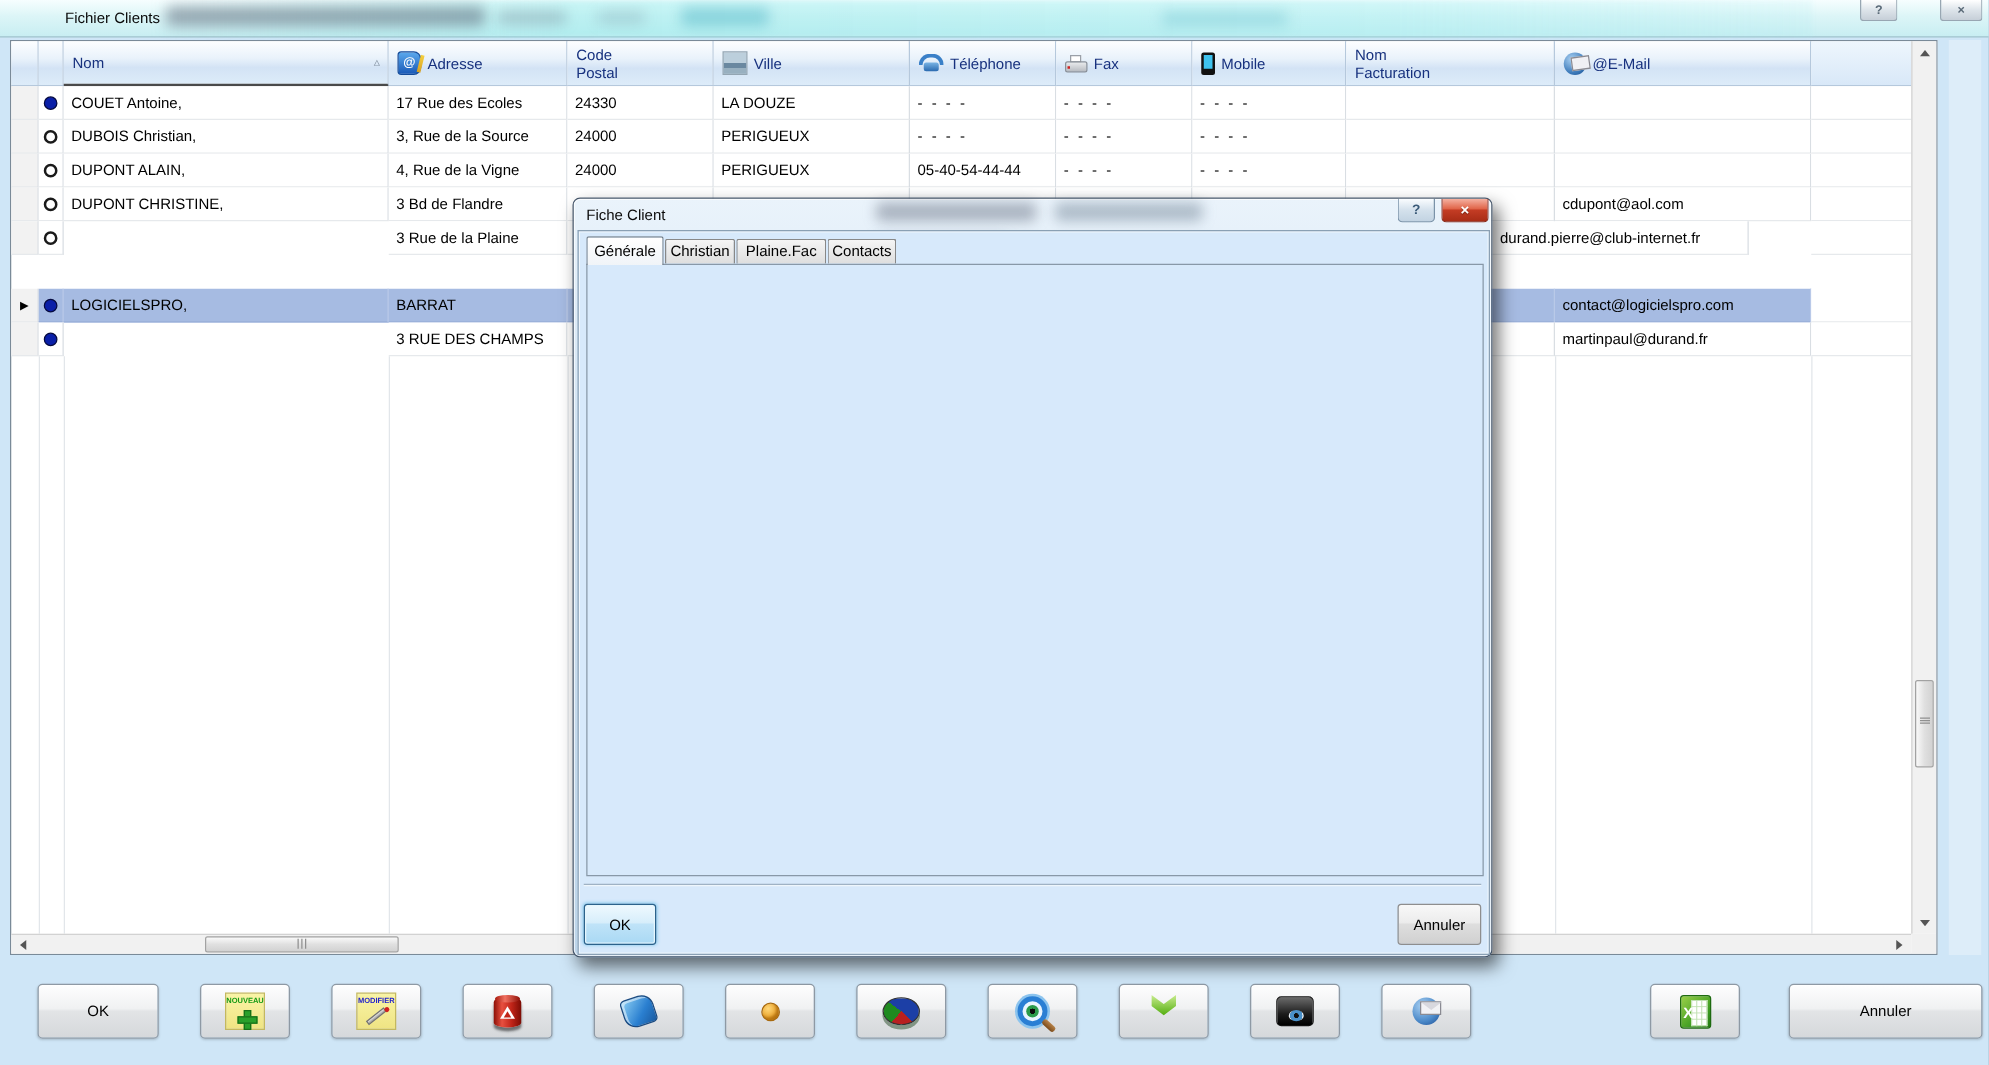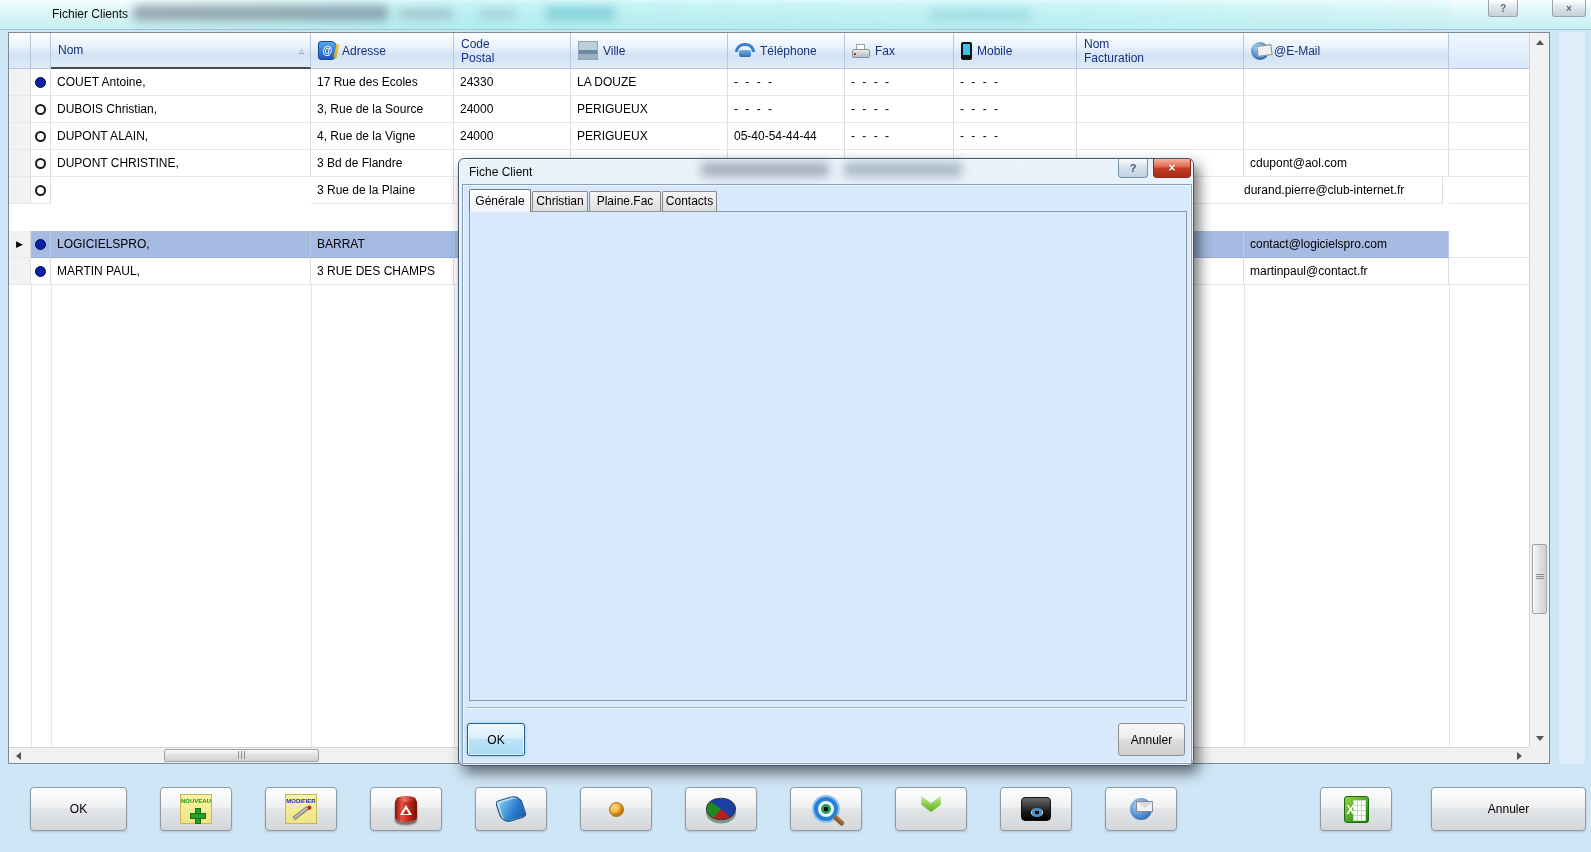--- a/index.html
+++ b/index.html
@@ -392,21 +392,21 @@
     <div class="abs" style="left:0;top:144px;width:1520px;height:27px;">
       <div class="abs cell c0cell" style="left:0;width:22px;"></div>
       <div class="abs cell" style="left:22px;width:20px;padding-left:0;"><div class="dot hollow"></div></div>
       <div class="abs cell" style="left:302px;width:143px;">3 Rue de la Plaine</div>
       <div class="abs cell" style="left:445px;width:117px;"></div>
       <div class="abs cell" style="left:562px;width:157px;"></div>
       <div class="abs cell" style="left:719px;width:117px;"></div>
       <div class="abs cell" style="left:836px;width:109px;"></div>
       <div class="abs cell" style="left:945px;width:123px;"></div>
       <div class="abs cell" style="left:1068px;width:167px;"></div>
-      <div class="abs cell" style="left:1229px;width:205px;">durand.pierre@club-internet.fr</div>
+      <div class="abs cell" style="left:1185px;width:205px;">durand.pierre@club-internet.fr</div>
       <div class="abs cell" style="left:1440px;width:80px;border-right:none;"></div>
     </div>
 
 
     <div class="abs rowsel" style="left:0;top:198px;width:1520px;height:27px;">
       <div class="abs cell c0cell" style="left:0;width:22px;"><span>▶</span></div>
       <div class="abs cell sel" style="left:22px;width:20px;padding-left:0;"><div class="dot filled"></div></div>
       <div class="abs cell sel" style="left:42px;width:260px;">LOGICIELSPRO,</div>
       <div class="abs cell sel" style="left:302px;width:143px;">BARRAT</div>
       <div class="abs cell sel" style="left:445px;width:117px;"></div>
@@ -415,29 +415,28 @@
       <div class="abs cell sel" style="left:836px;width:109px;"></div>
       <div class="abs cell sel" style="left:945px;width:123px;"></div>
       <div class="abs cell sel" style="left:1068px;width:167px;"></div>
       <div class="abs cell sel" style="left:1235px;width:205px;">contact@logicielspro.com</div>
       <div class="abs cell" style="left:1440px;width:80px;border-right:none;"></div>
     </div>
 
     <div class="abs" style="left:0;top:225px;width:1520px;height:27px;">
       <div class="abs cell c0cell" style="left:0;width:22px;"></div>
       <div class="abs cell" style="left:22px;width:20px;padding-left:0;"><div class="dot filled"></div></div>
-      <div class="abs cell" style="left:42px;width:260px;">MARTIN PAUL,</div>
       <div class="abs cell" style="left:302px;width:143px;">3 RUE DES CHAMPS</div>
       <div class="abs cell" style="left:445px;width:117px;"></div>
       <div class="abs cell" style="left:562px;width:157px;"></div>
       <div class="abs cell" style="left:719px;width:117px;"></div>
       <div class="abs cell" style="left:836px;width:109px;"></div>
       <div class="abs cell" style="left:945px;width:123px;"></div>
       <div class="abs cell" style="left:1068px;width:167px;"></div>
-      <div class="abs cell" style="left:1235px;width:205px;">martinpaul@contact.fr</div>
+      <div class="abs cell" style="left:1235px;width:205px;">martinpaul@durand.fr</div>
       <div class="abs cell" style="left:1440px;width:80px;border-right:none;"></div>
     </div>
 
     <div class="abs vline" style="left:22px;top:252px;height:462px;"></div>
     <div class="abs vline" style="left:42px;top:252px;height:462px;"></div>
     <div class="abs vline" style="left:302px;top:252px;height:462px;"></div>
     <div class="abs vline" style="left:445px;top:252px;height:462px;"></div>
     <div class="abs vline" style="left:562px;top:252px;height:462px;"></div>
     <div class="abs vline" style="left:719px;top:252px;height:462px;"></div>
     <div class="abs vline" style="left:836px;top:252px;height:462px;"></div>

